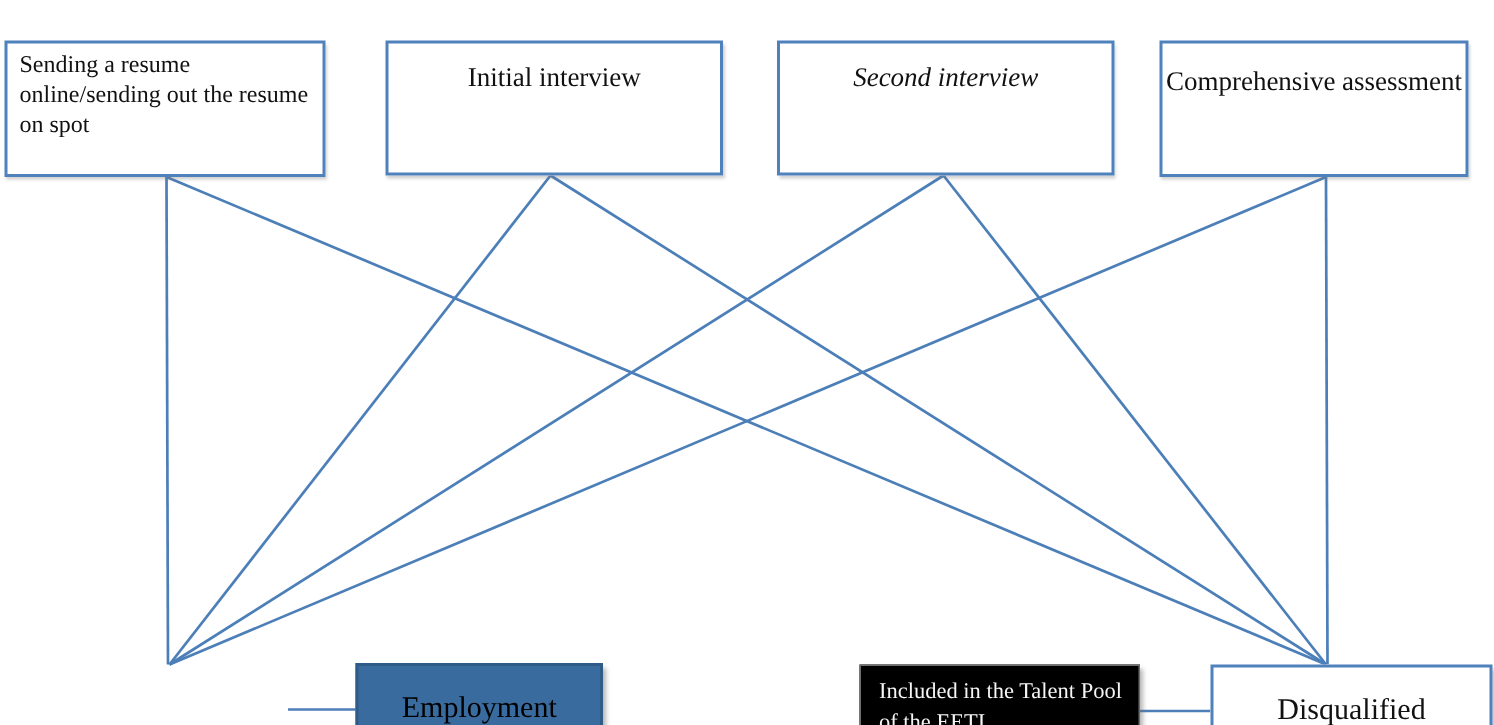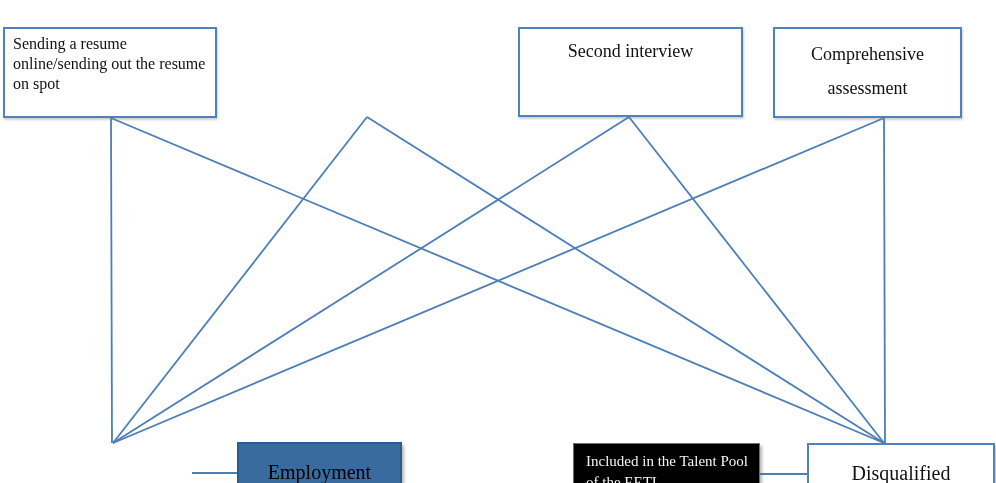--- a/index.html
+++ b/index.html
@@ -39,24 +39,24 @@
     font-size: 16px; line-height: 20px;
     padding: 5px 8px 0 8px;
     text-align: left;
   }
   .stage-initial {
     left: 257px; top: 3px; width: 225px; height: 90px;
     padding-top: 12px; text-align: center;
   }
   .stage-second {
     left: 518px; top: 3px; width: 225px; height: 90px;
-    padding-top: 12px; text-align: center;
+    padding-top: 12px; text-align: center; font-style: italic;
   }
   .stage-comprehensive {
-    left: 773px; top: 3px; width: 189px; height: 91px;
+    left: 773px; top: 3px; width: 206px; height: 91px;
     padding-top: 8px; text-align: center;
     line-height: 34px;
   }
   
   .outcome-qualified {
     left: 30px; top: 419px; width: 162px; height: 60px;
     font-size: 20px;
     display: flex; align-items: center;
     padding-left: 14px;
   }
@@ -101,20 +101,23 @@
       <line x1="884" y1="94" x2="113" y2="419" stroke="#4C7FB8" stroke-width="1.8"></line>
       <line x1="884" y1="94" x2="885" y2="419" stroke="#4C7FB8" stroke-width="1.8"></line>
       <line x1="192" y1="449" x2="237" y2="449" stroke="#4C7FB8" stroke-width="1.8"></line>
       <line x1="760" y1="450" x2="807" y2="450" stroke="#4C7FB8" stroke-width="1.8"></line>
     </svg>
 
   <div class="box stage stage-resume">
     <span>Sending a resume online/sending out the resume on spot</span>
   </div>
 
+  <div class="box stage stage-initial">
+    <span>Initial interview</span>
+  </div>
 
   <div class="box stage stage-second">
     <span>Second interview</span>
   </div>
 
   <div class="box stage stage-comprehensive">
     <span>Comprehensive assessment</span>
   </div>
 
 

